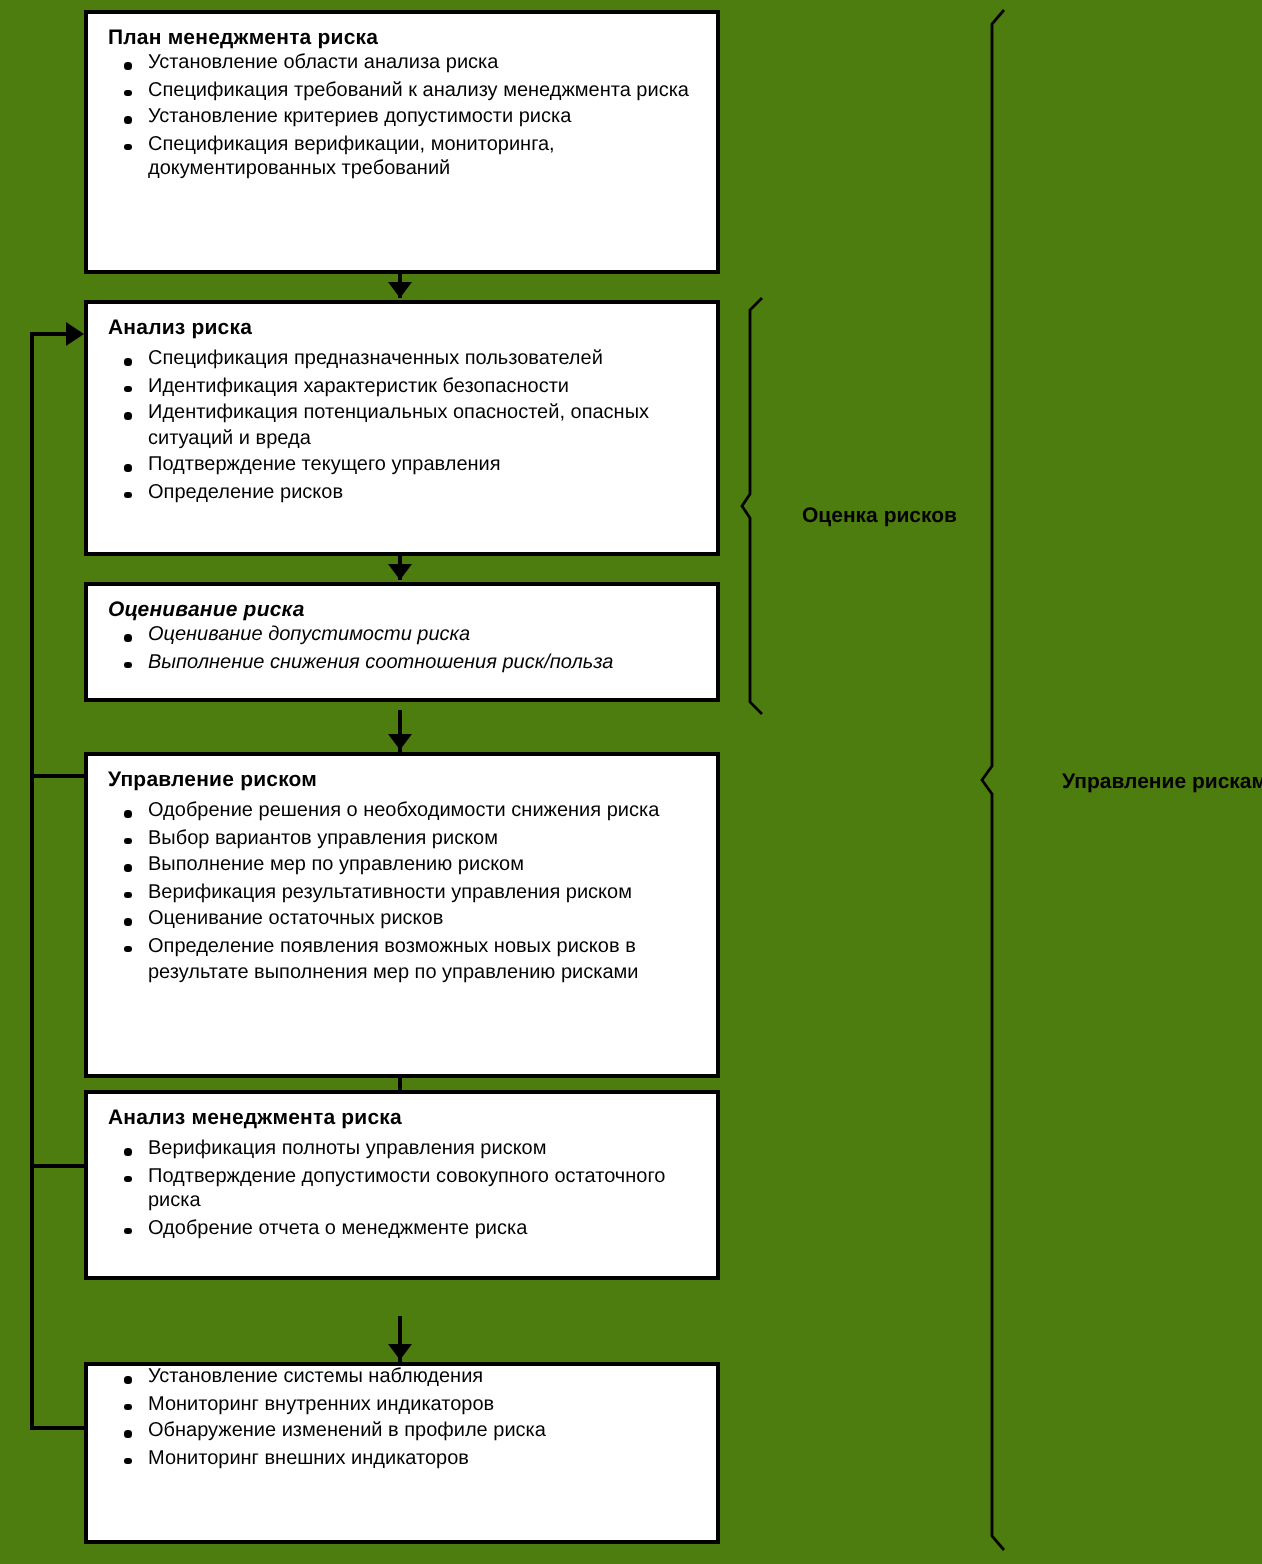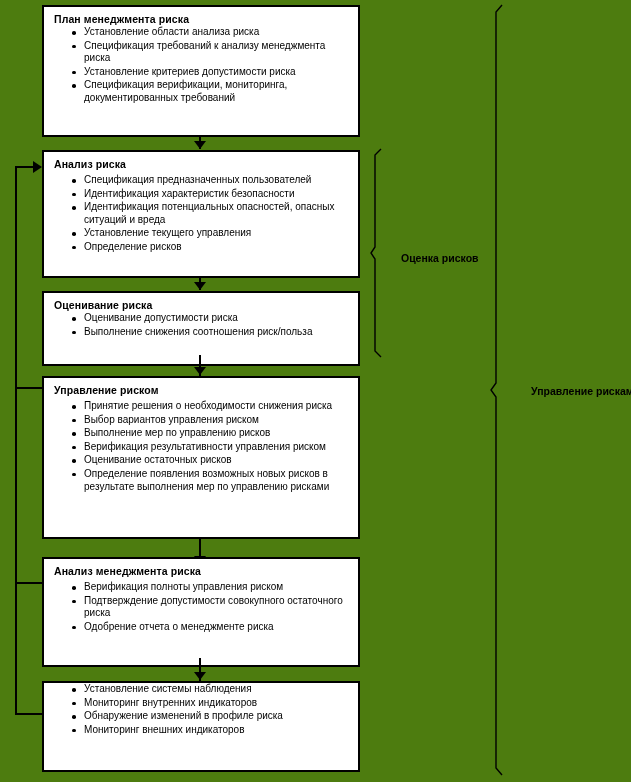--- a/index.html
+++ b/index.html
@@ -32,21 +32,21 @@
     font-size: 10.5px;
     font-weight: bold;
     line-height: 13px;
     margin: 0;
     padding: 6px 0 0 10px;
     letter-spacing: 0.1px;
   }
   .box-list {
     list-style: none;
     margin: 0;
-    padding: 0 10px 6px 22px;
+    padding: 0 10px 6px 12px;
   }
   .box-list.gap {
     margin-top: 3px;
   }
   .box-list li {
     position: relative;
     font-size: 10px;
     line-height: 12.6px;
     padding-left: 18px;
     margin: 0 0 1px 0;
@@ -136,55 +136,55 @@
 
   <div class="conn" style="top:137px; height:12px;"></div>
   <div class="arrowhead" style="top:141px;"></div>
 
   <div class="box" style="top:150px; height:128px;">
     <div class="box-title">Анализ риска</div>
     <ul class="box-list gap">
       <li>Спецификация предназначенных пользователей</li>
       <li>Идентификация характеристик безопасности</li>
       <li>Идентификация потенциальных опасностей, опасных ситуаций и вреда</li>
-      <li>Установление текущего управления</li>
+      <li>Подтверждение текущего управления</li>
       <li>Определение рисков</li>
     </ul>
   </div>
 
   <div class="conn" style="top:278px; height:12px;"></div>
   <div class="arrowhead" style="top:282px;"></div>
 
-  <div class="box" style="top:291px; height:75px;">
+  <div class="box" style="top:291px; height:60px;font-style:italic;">
     <div class="box-title">Оценивание риска</div>
     <ul class="box-list">
       <li>Оценивание допустимости риска</li>
       <li>Выполнение снижения соотношения риск/польза</li>
     </ul>
   </div>
 
   <div class="conn" style="top:355px; height:22px;"></div>
   <div class="arrowhead" style="top:367px;"></div>
 
   <div class="box" style="top:376px; height:163px;">
     <div class="box-title">Управление риском</div>
     <ul class="box-list gap">
-      <li>Принятие решения о необходимости снижения риска</li>
+      <li>Одобрение решения о необходимости снижения риска</li>
       <li>Выбор вариантов управления риском</li>
-      <li>Выполнение мер по управлению рисков</li>
+      <li>Выполнение мер по управлению риском</li>
       <li>Верификация результативности управления риском</li>
       <li>Оценивание остаточных рисков</li>
       <li>Определение появления возможных новых рисков в результате выполнения мер по управлению рисками</li>
     </ul>
   </div>
 
   <div class="conn" style="top:539px; height:27px;"></div>
   <div class="arrowhead" style="top:556px;"></div>
 
-  <div class="box" style="top:557px; height:110px;">
+  <div class="box" style="top:545px; height:95px;">
     <div class="box-title">Анализ менеджмента риска</div>
     <ul class="box-list gap">
       <li>Верификация полноты управления риском</li>
       <li>Подтверждение допустимости совокупного остаточного риска</li>
       <li>Одобрение отчета о менеджменте риска</li>
     </ul>
   </div>
 
   <div class="conn" style="top:658px; height:24px;"></div>
   <div class="arrowhead" style="top:672px;"></div>

